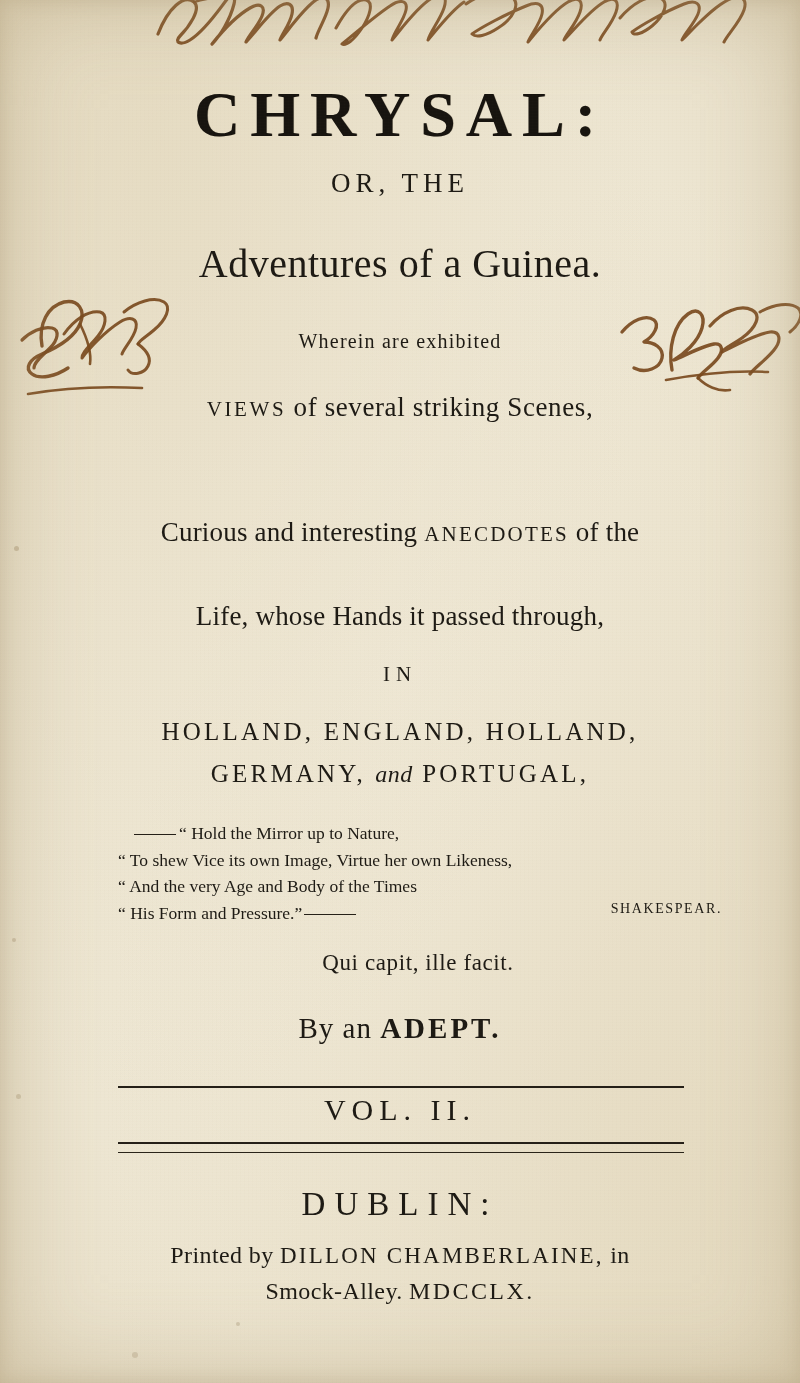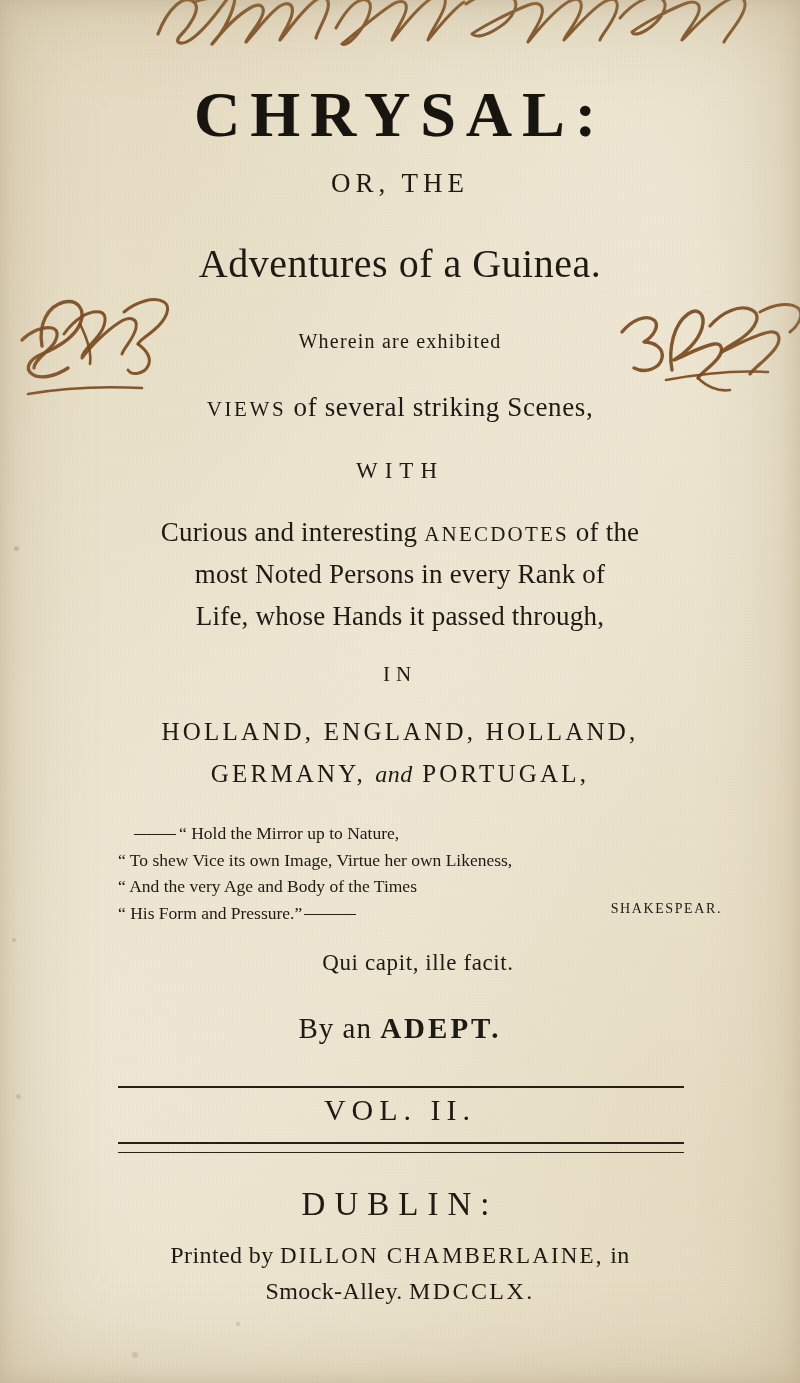--- a/index.html
+++ b/index.html
@@ -217,28 +217,26 @@
     </svg>
   </div>
 
   <div class="abs txt wherein" style="top:330px;">Wherein are exhibited</div>
 
   <div class="abs txt views" style="top:392px;">
     <span class="smallcapsword">VIEWS</span>
     <span>of several striking Scenes,</span>
   </div>
 
-  <div class="abs txt with" style="top:458px;">WITH</div>
 
   <div class="abs txt blurb" style="top:512px;">
     <span>Curious and interesting</span>
     <span class="sc">ANECDOTES</span>
     <span>of the</span>
   </div>
-  <div class="abs txt blurb" style="top:554px;">most Noted Persons in every Rank of</div>
   <div class="abs txt blurb" style="top:596px;">Life, whose Hands it passed through,</div>
 
   <div class="abs txt in-word" style="top:662px;">IN</div>
 
   <div class="abs txt places" style="top:718px;">HOLLAND, ENGLAND, HOLLAND,</div>
   <div class="abs txt places" style="top:760px;">
     <span>GERMANY,</span>
     <span class="ital">and</span>
     <span>PORTUGAL,</span>
   </div>

